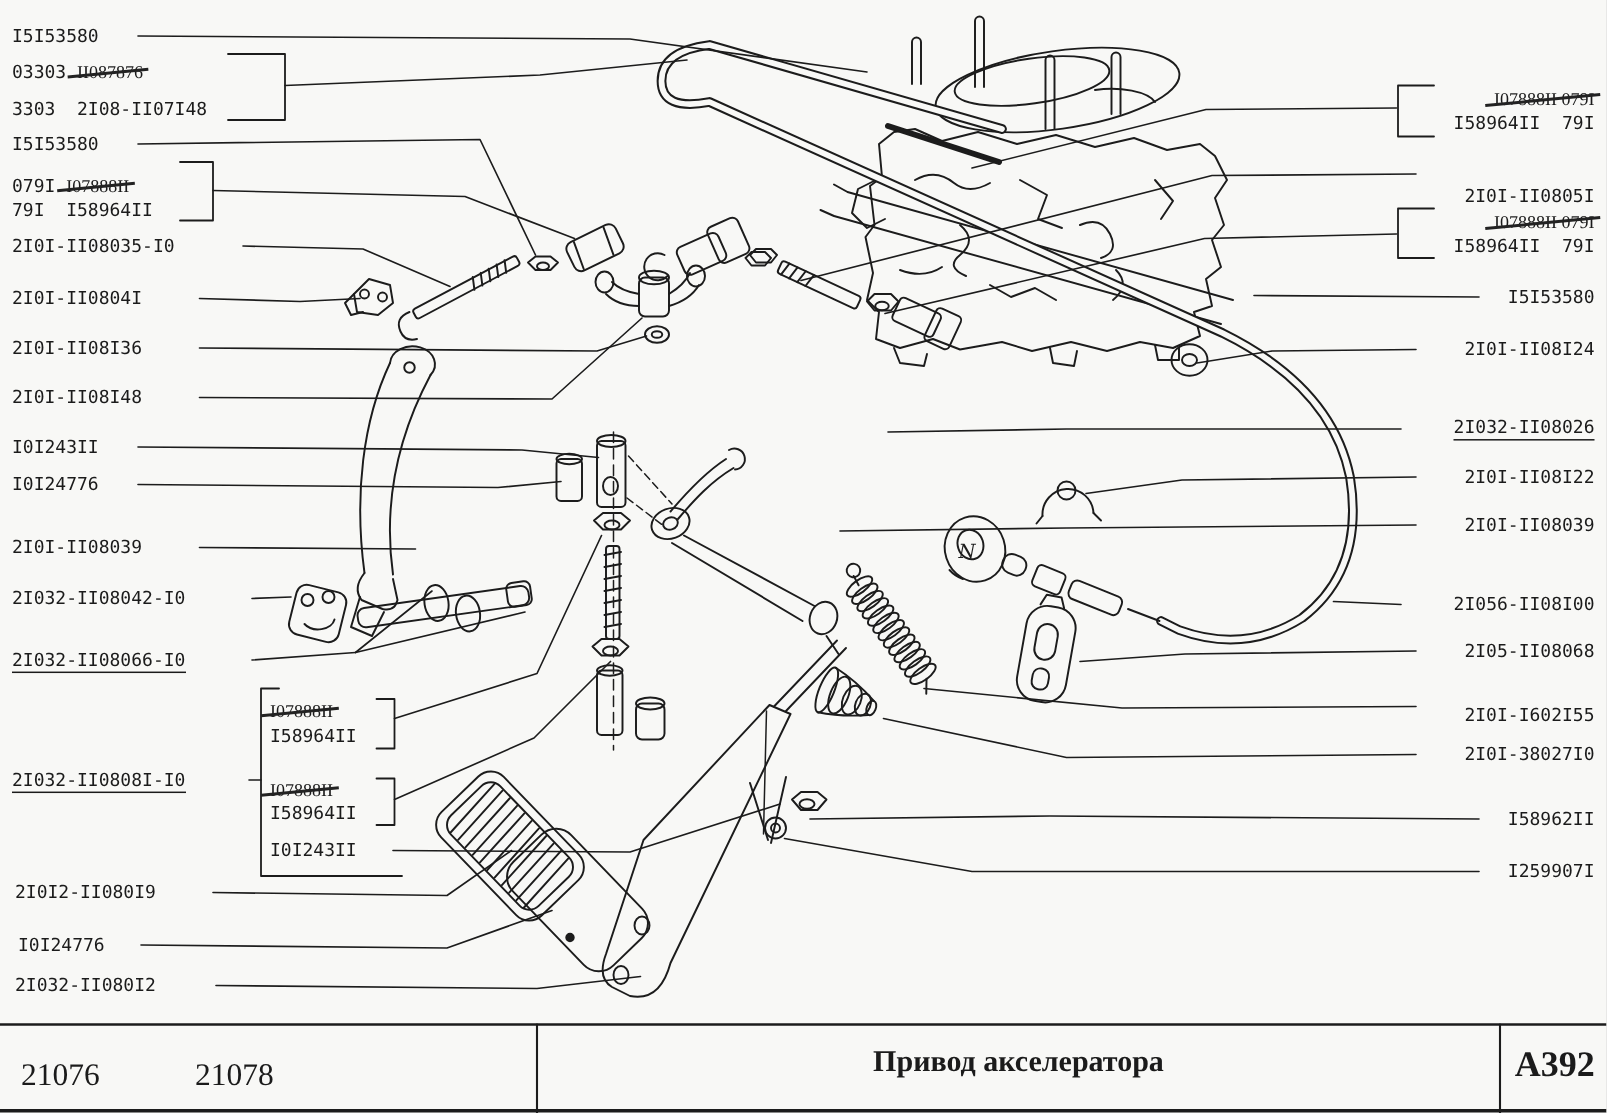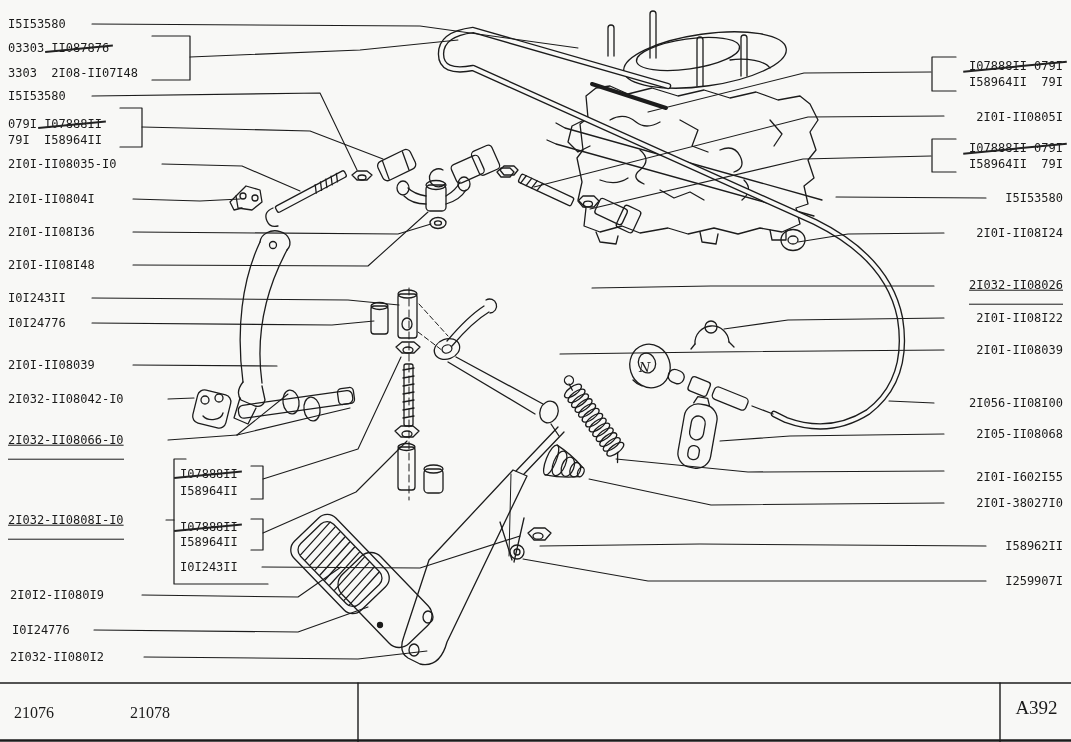--- a/index.html
+++ b/index.html
@@ -1,29 +1,29 @@
 <!DOCTYPE html>
 <html><head>
 <meta charset="utf-8">
 <style>
   html,body{margin:0;padding:0;background:#dcdcdc;}
   .page{position:relative;width:1071px;height:742px;background:#f8f8f6;overflow:hidden;
         font-family:"DejaVu Sans Mono",monospace;color:#1b1b1b;}
   svg.canvas{position:absolute;left:0;top:0;width:1071px;height:742px;}
   .lbl{position:absolute;font-size:12px;line-height:1.05;white-space:pre;
        transform:translateY(-50%);letter-spacing:0px;}
-  .u{border-bottom:1.7px solid #1b1b1b;padding-bottom:12px;text-decoration:underline;}
-  .strike{position:relative;display:inline-block;}
+  .u{border-bottom:1.7px solid #1b1b1b;padding-bottom:1px;}
+  .strike{position:relative;display:inline-block;font-family:Liberation Serif, serif;}
   .strike::after{content:"";position:absolute;left:-6px;right:-4px;top:48%;
        border-top:2px solid #222;transform:rotate(-5.5deg);}
-  .ftr{position:absolute;font-family:"Liberation Serif","DejaVu Serif",serif;font-size:16px;}
+  .ftr{position:absolute;font-family:"Liberation Serif","DejaVu Serif",serif;font-size:21px;}
   .ftr-title{position:absolute;left:358px;width:642px;text-align:center;top:697px;
        font-family:"Liberation Serif","DejaVu Serif",serif;font-weight:bold;font-size:20px;}
   .ftr-code{position:absolute;left:1002px;width:69px;text-align:center;top:697px;
-       font-family:"Liberation Serif","DejaVu Serif",serif;font-weight:normal;font-size:19px;}
+       font-family:"Liberation Serif","DejaVu Serif",serif;font-weight:bold;font-size:24px;}
 </style>
 </head>
 <body>
 
 <div class="page">
 
 <svg class="canvas" viewBox="0 0 1071 742" fill="none" stroke="#1c1c1c" stroke-width="1.3" stroke-linecap="round" stroke-linejoin="round">
 
   <g>
 
@@ -341,32 +341,33 @@
 <div class="lbl" style="left:10px;top:657px"><span>2I032-II080I2</span></div>
 
 <div class="lbl" style="left:180px;top:474px"><span class="strike">I07888II</span></div>
 <div class="lbl" style="left:180px;top:491px"><span>I58964II</span></div>
 <div class="lbl" style="left:180px;top:527px"><span class="strike">I07888II</span></div>
 <div class="lbl" style="left:180px;top:542px"><span>I58964II</span></div>
 <div class="lbl" style="left:180px;top:567px"><span>I0I243II</span></div>
 
 <div class="lbl" style="right:8px;top:66px;text-align:right"><span class="strike">I07888II 079I</span></div>
 <div class="lbl" style="right:8px;top:82px;text-align:right"><span>I58964II  79I</span></div>
-<div class="lbl" style="right:8px;top:117px;text-align:left"><span>2I0I-II0805I</span></div>
+<div class="lbl" style="right:8px;top:131px;text-align:left"><span>2I0I-II0805I</span></div>
 <div class="lbl" style="right:8px;top:148px;text-align:right"><span class="strike">I07888II 079I</span></div>
 <div class="lbl" style="right:8px;top:164px;text-align:right"><span>I58964II  79I</span></div>
 <div class="lbl" style="right:8px;top:198px;text-align:right"><span>I5I53580</span></div>
 <div class="lbl" style="right:8px;top:233px;text-align:right"><span>2I0I-II08I24</span></div>
 <div class="lbl" style="right:8px;top:285px;text-align:right"><span class="u">2I032-II08026</span></div>
 <div class="lbl" style="right:8px;top:318px;text-align:left"><span>2I0I-II08I22</span></div>
 <div class="lbl" style="right:8px;top:350px;text-align:right"><span>2I0I-II08039</span></div>
 <div class="lbl" style="right:8px;top:403px;text-align:center"><span>2I056-II08I00</span></div>
 <div class="lbl" style="right:8px;top:434px;text-align:right"><span>2I05-II08068</span></div>
 <div class="lbl" style="right:8px;top:477px;text-align:left"><span>2I0I-I602I55</span></div>
 <div class="lbl" style="right:8px;top:503px;text-align:right"><span>2I0I-38027I0</span></div>
 <div class="lbl" style="right:8px;top:546px;"><span>I58962II</span></div>
 <div class="lbl" style="right:8px;top:581px;"><span>I259907I</span></div>
 
 <div class="ftr" style="left:14px;top:704px">21076</div>
 <div class="ftr" style="left:130px;top:704px">21078</div>
+<div class="ftr-title">Привод акселератора</div>
 <div class="ftr-code">A392</div>
 
 </div>
 
 </body></html>

